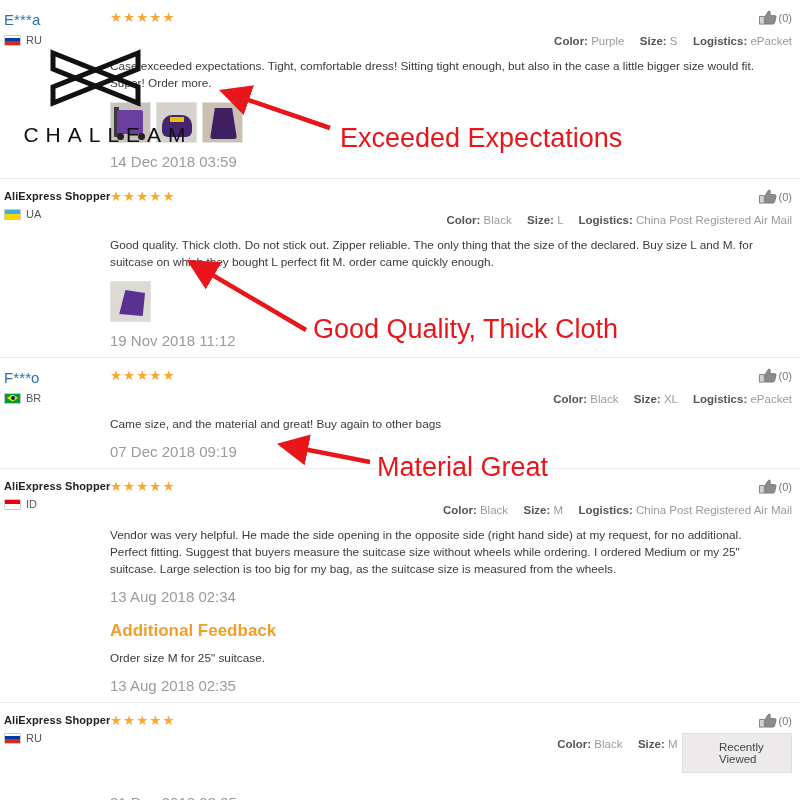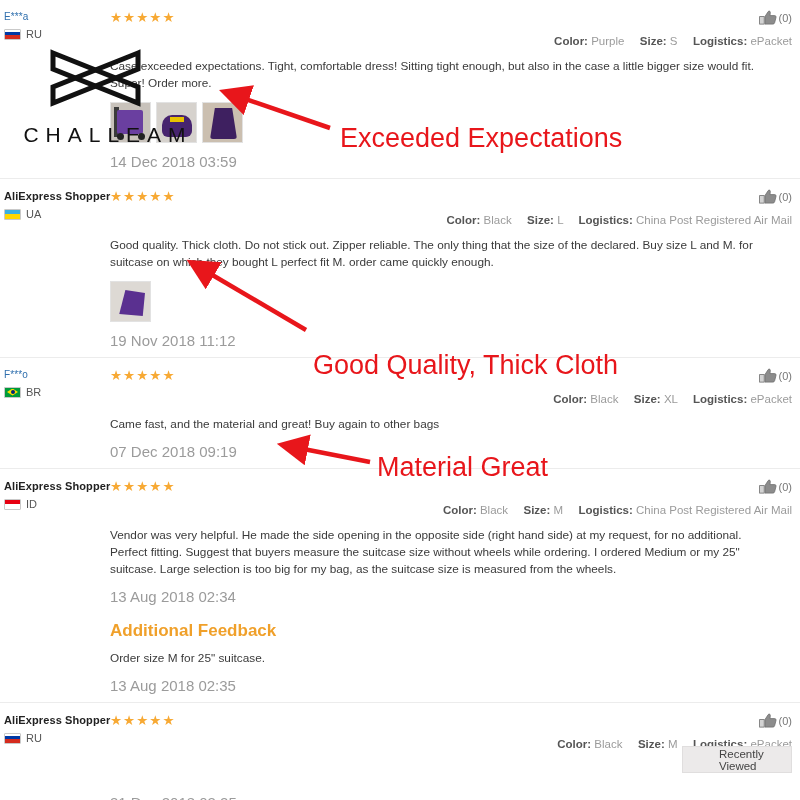--- a/index.html
+++ b/index.html
@@ -15,21 +15,21 @@
   .review {
     position: relative;
     display: flex;
     padding: 10px 8px 8px 4px;
     border-bottom: 1px solid #ececec;
   }
   .review.last { border-bottom: 1px solid #ececec; }
 
   .reviewer-col { width: 104px; flex: 0 0 104px; padding-top: 1px; }
   .reviewer-name {
-    font-size: 10px; color: #2f6fad; letter-spacing: .1px;
+    font-size: 15px; color: #2f6fad; letter-spacing: .1px;
     white-space: nowrap;
   }
   .reviewer-name.anon { color: #222; font-weight: bold; font-size: 11px; }
   .country-row { display: flex; align-items: center; gap: 5px; margin-top: 6px; }
   .flag {
     width: 17px; height: 11px; display: inline-block;
     border: 1px solid #c9c9c9; position: relative; overflow: hidden;
     border-radius: 1px;
   }
   .flag-ru::before, .flag-ru::after { content: ""; position: absolute; left: 0; right: 0; }
@@ -121,21 +121,21 @@
   
   #annotations { position: absolute; inset: 0; pointer-events: none; border-radius: 28px; }
   .anno-text {
     position: absolute; color: #e8161b; font-size: 27px;
     font-family: "Liberation Sans", sans-serif; white-space: nowrap;
   }
 
   
   #recently-viewed {
     position: absolute; right: 8px; bottom: 27px;
-    width: 110px; height: 27px;
+    width: 110px; height: 40px;
     background: #eceaea; border: 1px solid #e0dede;
     display: flex; align-items: center; justify-content: center;
     font-size: 11.5px; color: #444; padding-left: 36px;
   }
 </style>
 </head>
 <body>
 
 <div id="page">
 
@@ -243,21 +243,21 @@
       <div class="attrs">
         <span class="attr-key">Color:</span>
         <span class="attr-val">Black</span>
         <span class="attr-sep"></span>
         <span class="attr-key">Size:</span>
         <span class="attr-val">XL</span>
         <span class="attr-sep"></span>
         <span class="attr-key">Logistics:</span>
         <span class="attr-val">ePacket</span>
       </div>
-      <div class="review-text">Came fast, and the material and great! Buy again to other bags</div>
+      <div class="review-text">Came size, and the material and great! Buy again to other bags</div>
       <div class="timestamp">07 Dec 2018 09:19</div>
     </div>
     <div class="like">
       <svg width="20" height="16" viewBox="0 0 20 16">
         <path d="M7 6.5 L10.2 1.6 C10.9 0.7 12.3 1.1 12.3 2.3 L12 5.6 L16.6 5.6 C17.6 5.6 18.3 6.5 18 7.4 L16.6 12.8 C16.4 13.6 15.7 14.1 14.9 14.1 L7 14.1 Z" fill="#8c8c8c" stroke="#6e6e6e" stroke-width="0.8"></path>
         <rect x="1.6" y="6.6" width="4.6" height="7.5" fill="#d3d3d3" stroke="#6e6e6e" stroke-width="0.8"></rect>
       </svg>
       <span>(0)</span>
     </div>
   </div>
@@ -349,21 +349,21 @@
       <defs>
         <marker id="ah" markerWidth="7" markerHeight="7" refX="5.6" refY="3.5" orient="auto">
           <path d="M0,0 L7,3.5 L0,7 Z" fill="#e8161b"></path>
         </marker>
       </defs>
       <line x1="330" y1="128" x2="225" y2="92" stroke="#e8161b" stroke-width="4.5" marker-end="url(#ah)"></line>
       <line x1="306" y1="330" x2="192" y2="263" stroke="#e8161b" stroke-width="4.5" marker-end="url(#ah)"></line>
       <line x1="370" y1="462" x2="283" y2="445" stroke="#e8161b" stroke-width="4.5" marker-end="url(#ah)"></line>
     </svg>
     <div class="anno-text" style="left:340px; top:123px;">Exceeded Expectations</div>
-    <div class="anno-text" style="left:313px; top:314px;margin-top:36px;">Good Quality, Thick Cloth</div>
+    <div class="anno-text" style="left:313px; top:314px;">Good Quality, Thick Cloth</div>
     <div class="anno-text" style="left:377px; top:452px;">Material Great</div>
   </div>
 
   <div id="recently-viewed">
     <span>Recently Viewed</span>
   </div>
 
 </div>
 
 </body></html>

